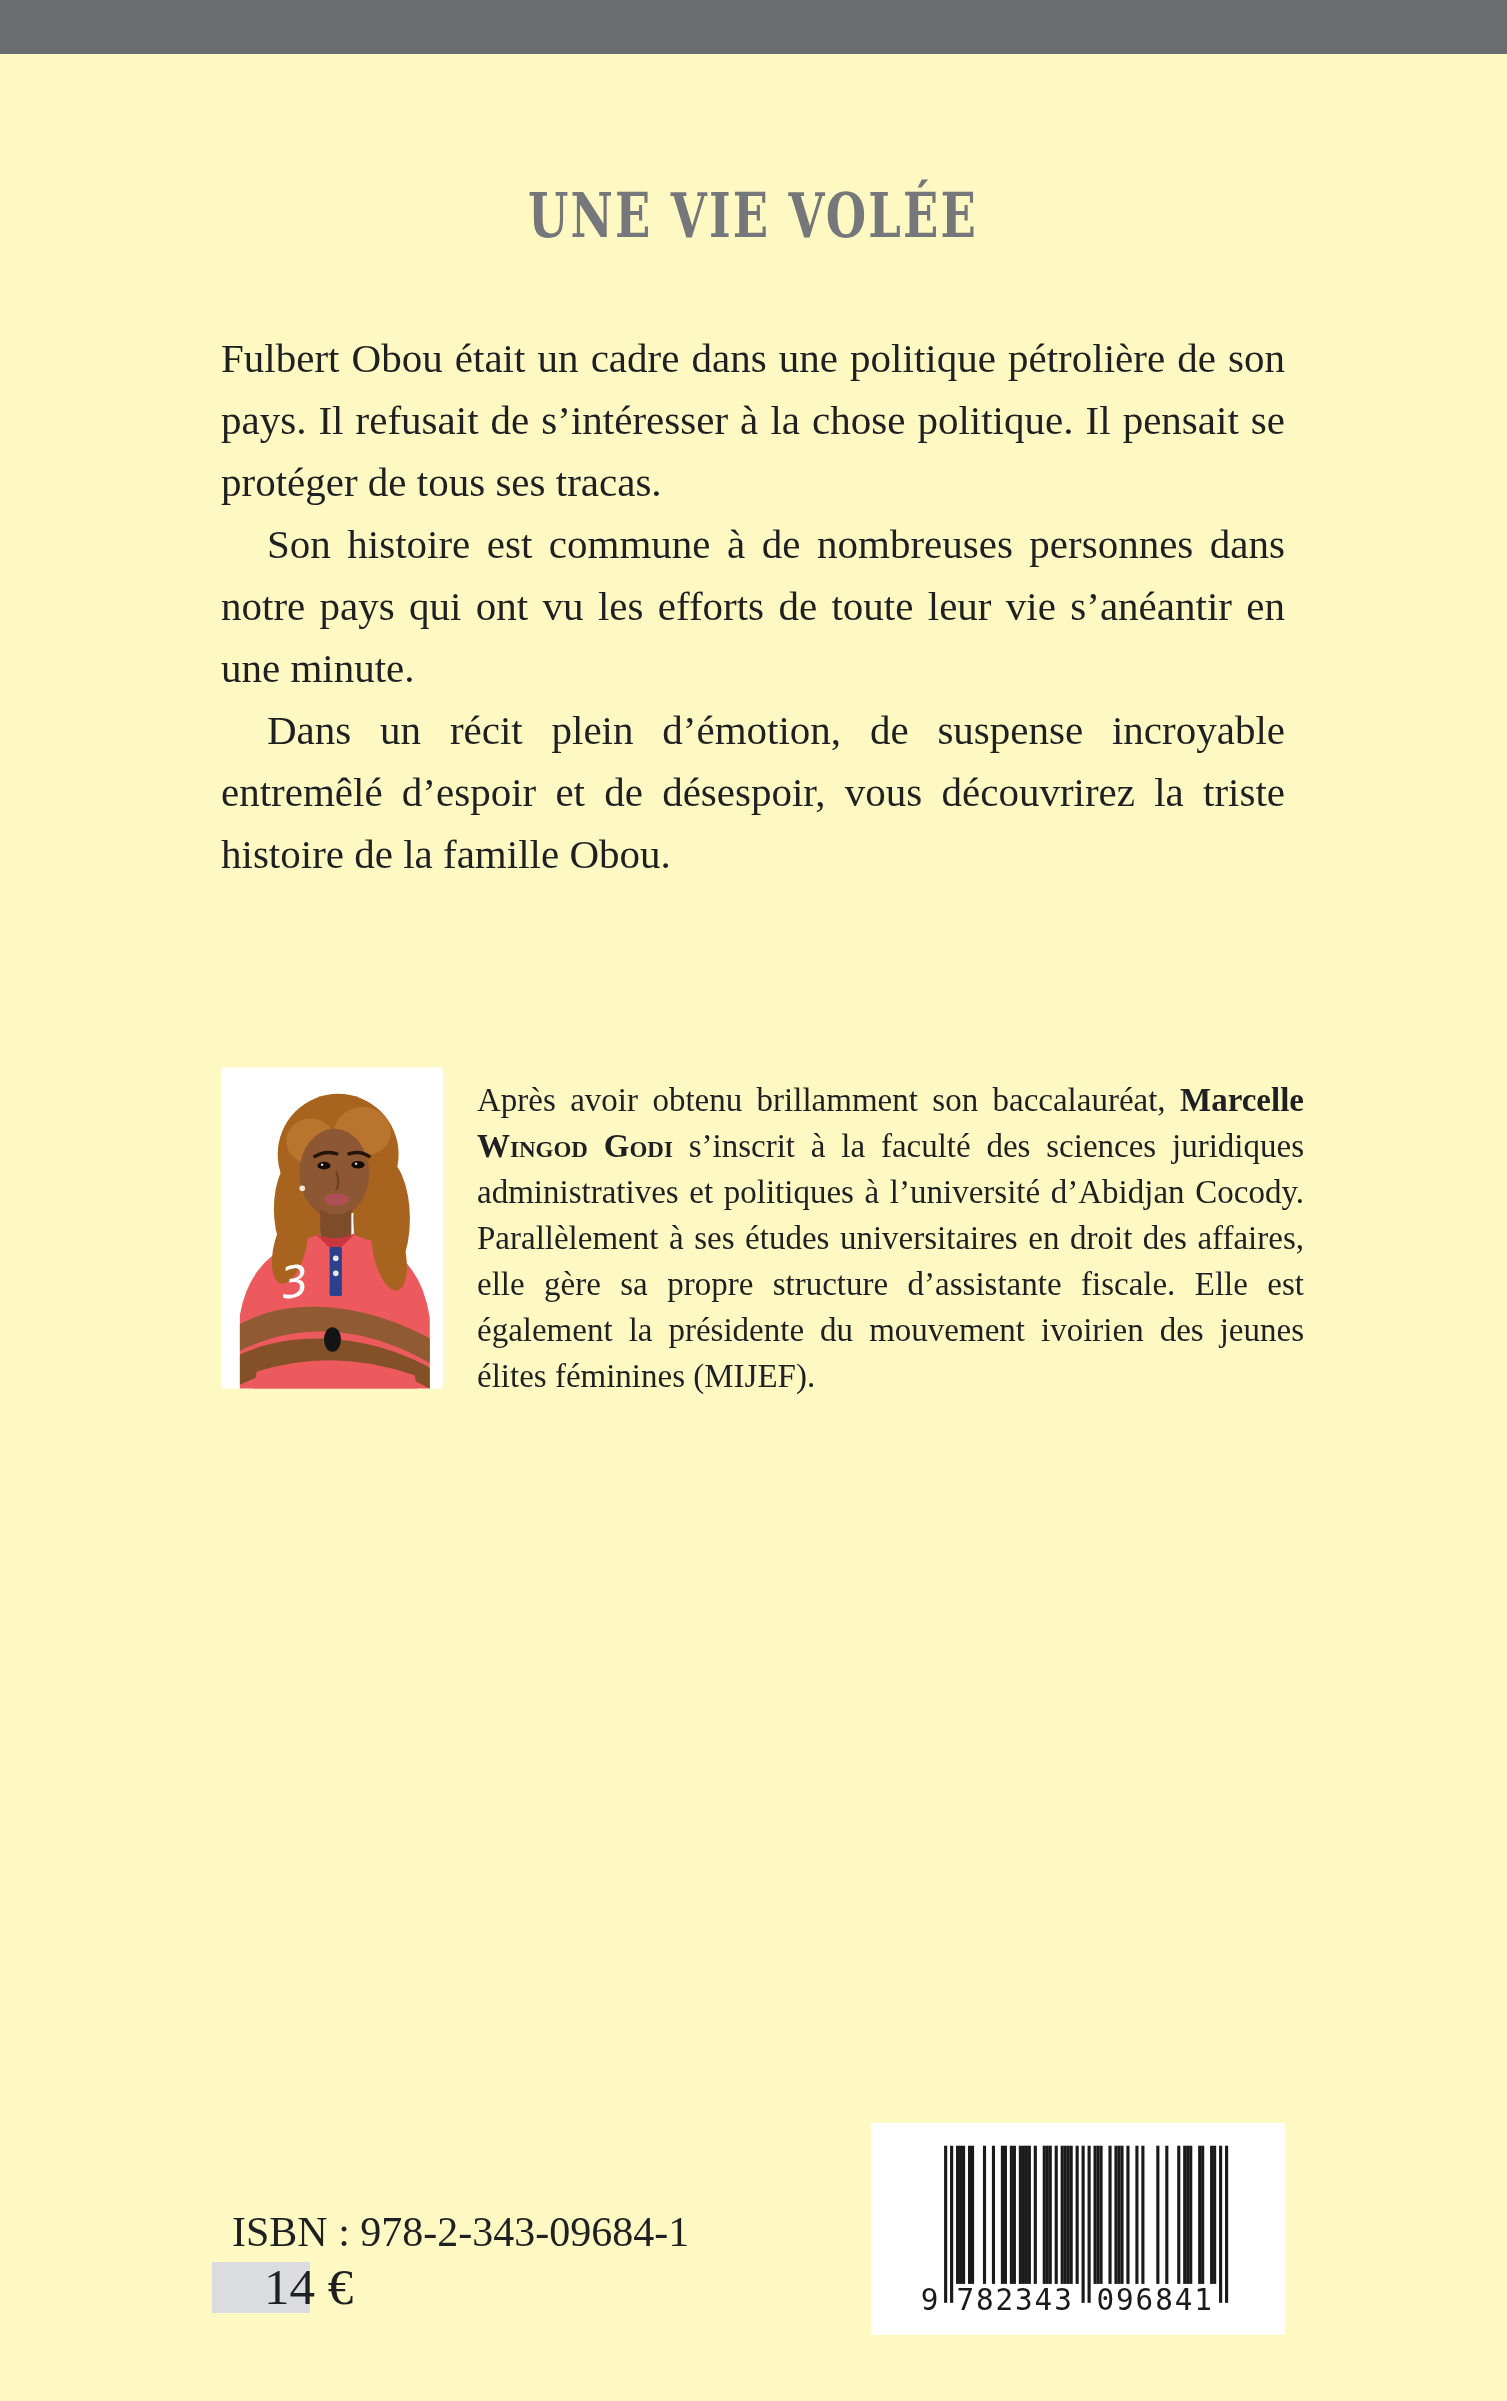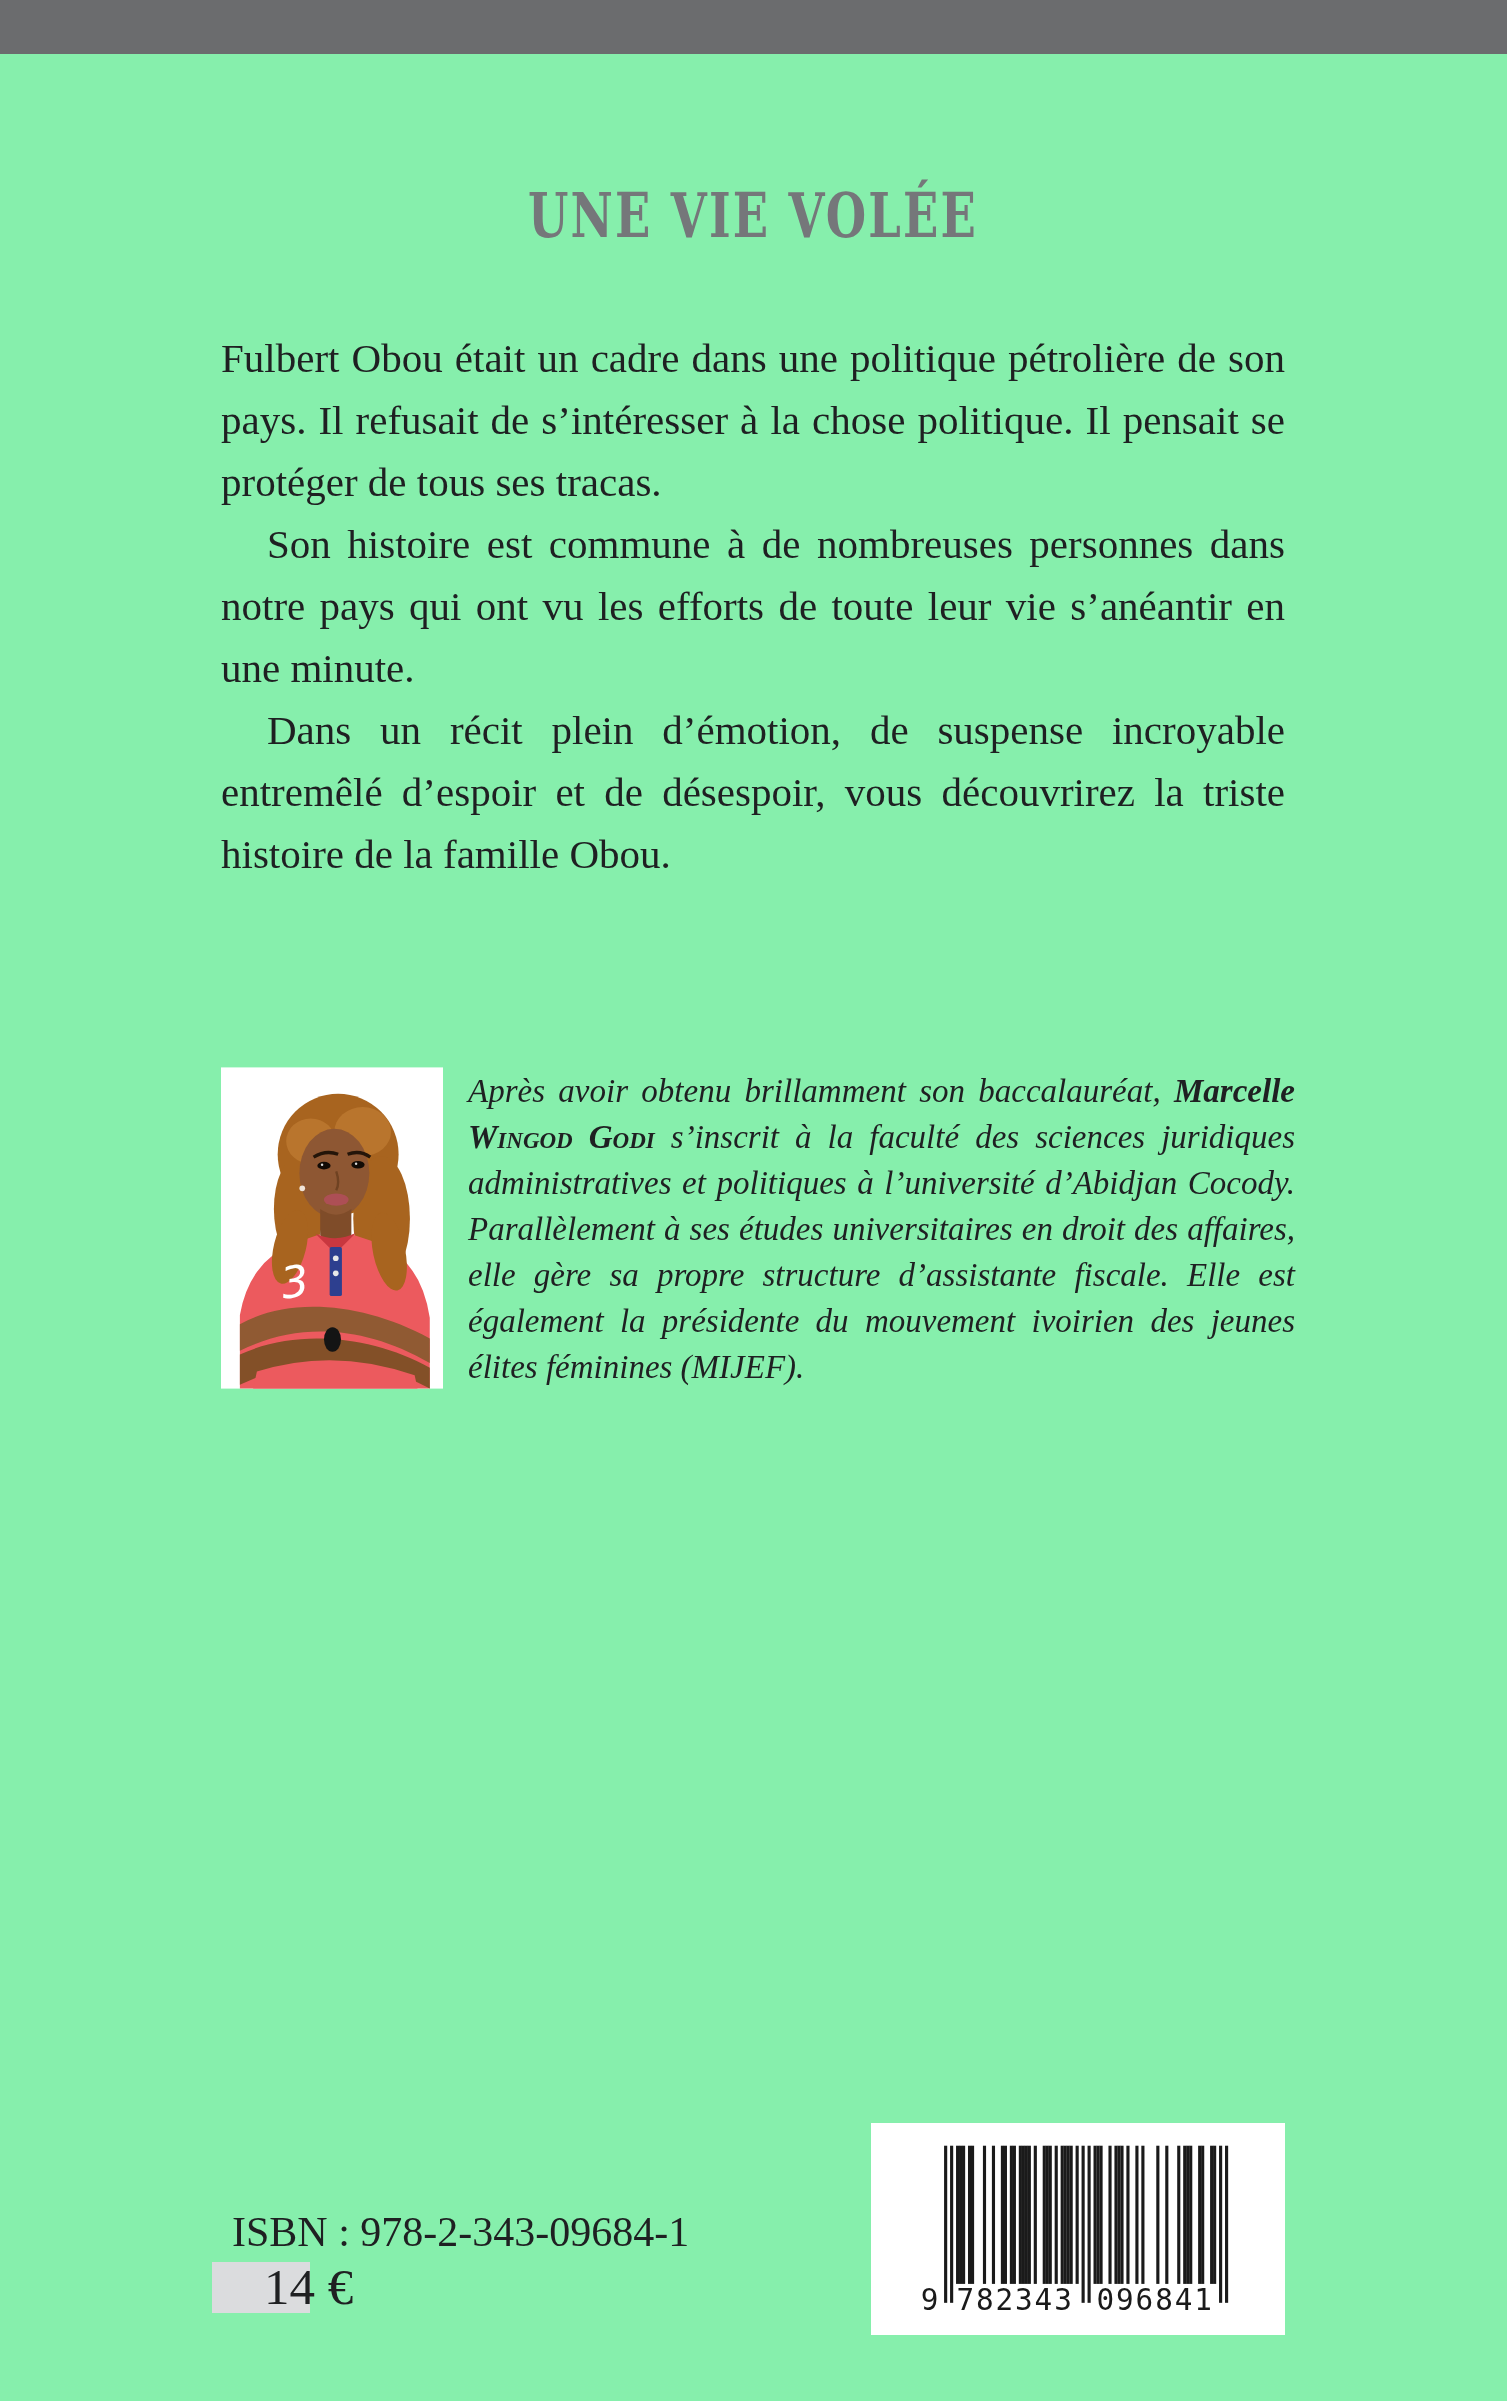--- a/index.html
+++ b/index.html
@@ -1,29 +1,29 @@
 <!DOCTYPE html>
 <html style="font-size:15px"><head>
 <meta charset="utf-8">
 <style>
   html,body{margin:0;padding:0;background:#d5d6d8;}
-  #cover{position:relative;width:1508px;height:2402px;background:#86efac;overflow:hidden;
+  #cover{position:relative;width:1508px;height:2402px;background:#fef9c3;overflow:hidden;
          font-family:"Liberation Serif",serif;color:#1f2022;}
   .top-bar{position:absolute;left:0;top:0;width:1508px;height:54px;background:#6b6c6e;}
   .title{position:absolute;left:221px;top:183px;width:1064px;margin:0;
          text-align:center;font-family:"DejaVu Serif",serif;font-weight:bold;
          font-size:61px;line-height:66px;color:#75777a;letter-spacing:2.8px;white-space:nowrap;}
   .title-inner{display:inline-block;transform:scaleX(0.76);transform-origin:50% 50%;}
   .synopsis{position:absolute;left:221px;top:327px;width:1064px;
             font-size:41px;line-height:62px;text-align:justify;}
   .synopsis p{margin:0;}
   .synopsis p.indent{text-indent:46px;}
   .photo{position:absolute;left:221px;top:1067px;width:222px;height:322px;display:block;}
-  .bio{position:absolute;left:460px;top:1060px;width:827px;margin:8px;
-       font-style:italic;font-size:33px;line-height:46px;text-align:justify;}
+  .bio{position:absolute;left:460px;top:1060px;width:827px;margin:17px;
+       font-size:33px;line-height:46px;text-align:justify;}
   .name-first{font-weight:bold;}
   .name-caps{font-weight:bold;font-variant:small-caps;}
   .credit{position:absolute;left:221px;top:2138px;font-size:38px;line-height:42px;}
   .isbn{position:absolute;left:232px;top:2211px;font-size:42px;line-height:42px;}
   .price-patch{position:absolute;left:212px;top:2262px;width:98px;height:51px;background:#dbdcde;}
   .price{position:absolute;left:221px;top:2261px;font-size:51px;line-height:53px;margin-left:43px;}
   .barcode-box{position:absolute;left:871px;top:2123px;width:414px;height:212px;background:#ffffff;}
   .barcode-box svg{display:block;width:414px;height:212px;}
   #bars rect{fill:#1a1a1a;}
   .bc{font-family:"DejaVu Sans Mono","DejaVu Sans",monospace;font-size:31px;fill:#1a1a1a;}

